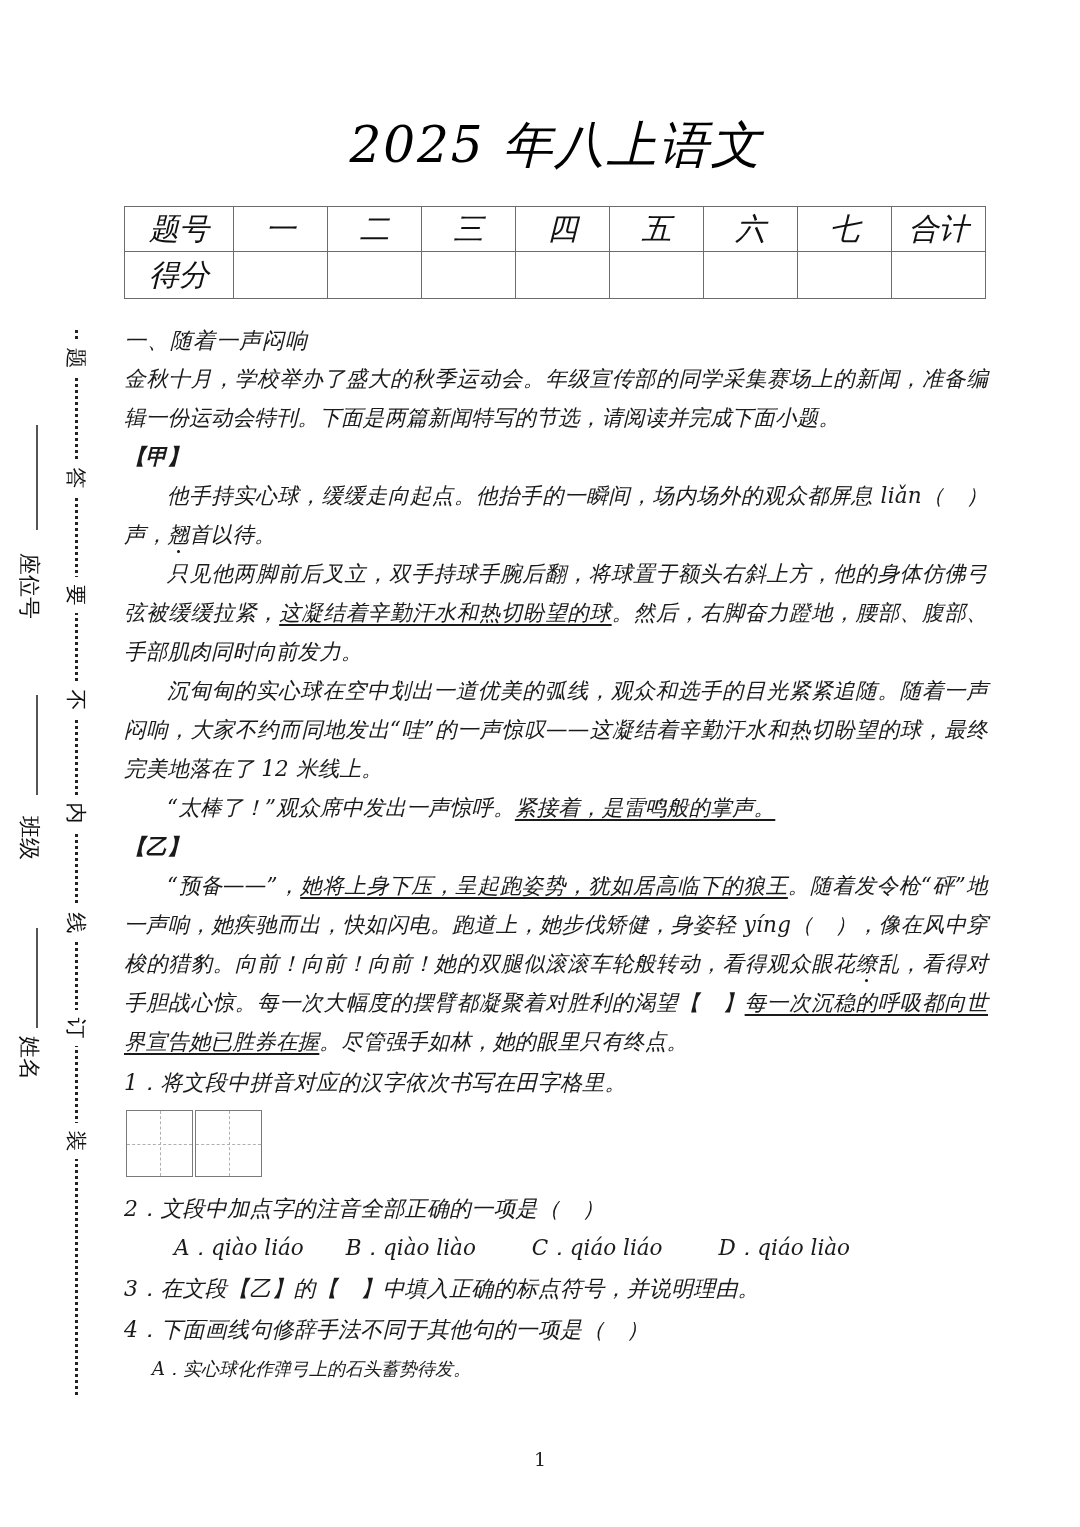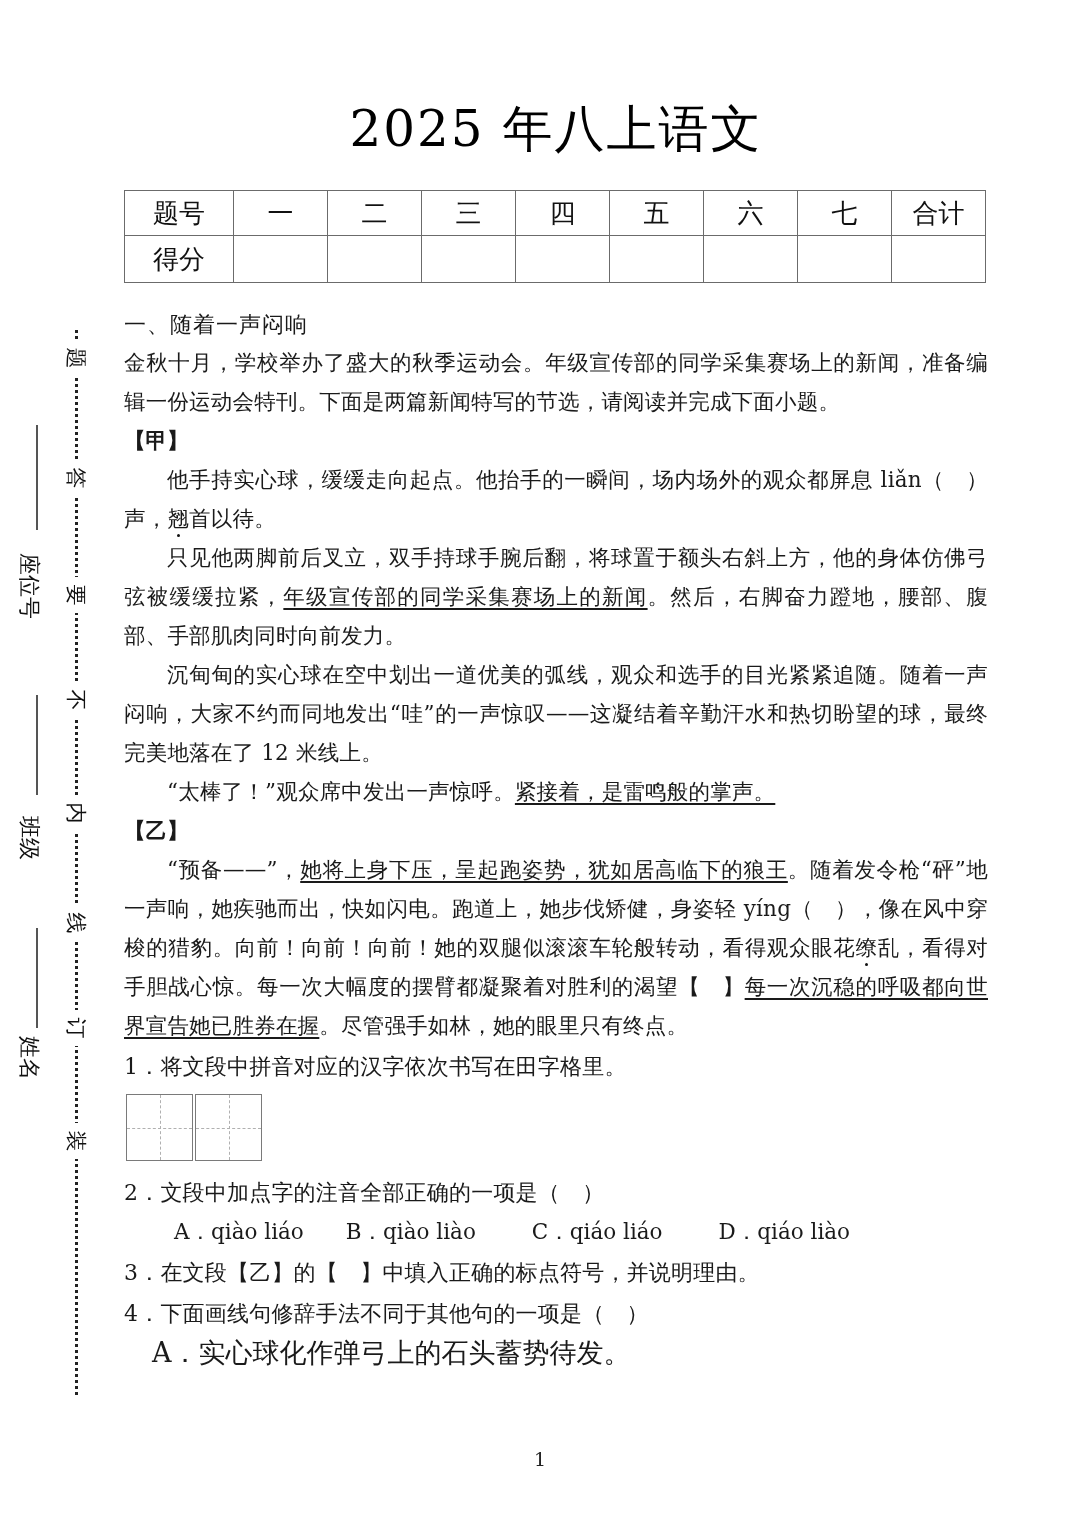--- a/index.html
+++ b/index.html
@@ -61,22 +61,23 @@
     position: absolute;
     left: 36px;
     width: 0;
     border-left: 2px solid #555;
   }
 
   
   #page-content {
     position: absolute;
     left: 124px;
-    top: 0;
+    top: 16px;
     width: 864px;
+    font-style: italic;
   }
 
   
   #doc-title {
     text-align: center;
     padding-top: 96px;
   }
   #doc-title .tline {
     font-family: "DejaVu Serif", "Liberation Serif", serif;
     font-size: 50px;
@@ -92,21 +93,21 @@
     margin: 28px 0 0 0;
     border-collapse: collapse;
     width: 862px;
     table-layout: fixed;
   }
   #score-table td {
     border: 1px solid #6b6b6b;
     height: 42px;
     text-align: center;
     vertical-align: middle;
-    font-size: 26px;
+    font-size: 30px;
     font-family: "DejaVu Serif", "Liberation Serif", serif;
     color: #111;
   }
   #score-table td.rowhead { width: 106px; }
   #score-table tr.score-row td { height: 44px; }
 
   
   .section-head {
     font-size: 22px;
     line-height: 36px;
@@ -150,21 +151,21 @@
   .opts {
     font-size: 21.5px;
     line-height: 39px;
     padding-left: 22px;
   }
   .opts .opt { display: inline-block; }
   .opt-a { margin-right: 42px; margin-left: 28px; }
   .opt-b { margin-right: 56px; }
   .opt-c { margin-right: 56px; }
   .sub-opt {
-    font-size: 27px;
+    font-size: 18px;
     line-height: 39px;
     padding-left: 28px;
   }
 
   
   #tianzige {
     display: flex;
     margin: 8px 0 12px 2px;
   }
   .tz-cell {
@@ -264,21 +265,21 @@
 
   <div class="para">金秋十月，学校举办了盛大的秋季运动会。年级宣传部的同学采集赛场上的新闻，准备编辑一份运动会特刊。下面是两篇新闻特写的节选，请阅读并完成下面小题。</div>
 
   <div class="tag-label">【甲】</div>
 
   <div class="para indent">
     <span>他手持实心球，缓缓走向起点。他抬手的一瞬间，场内场外的观众都屏息 liǎn（　）声，</span><span class="dotted-under">翘</span><span>首以待。</span>
   </div>
 
   <div class="para indent">
-    <span>只见他两脚前后叉立，双手持球手腕后翻，将球置于额头右斜上方，他的身体仿佛弓弦被缓缓拉紧，</span><span class="u">年级宣传部的同学采集赛场上的新闻</span><span>。然后，右脚奋力蹬地，腰部、腹部、手部肌肉同时向前发力。</span>
+    <span>只见他两脚前后叉立，双手持球手腕后翻，将球置于额头右斜上方，他的身体仿佛弓弦被缓缓拉紧，</span><span class="u">这凝结着辛勤汗水和热切盼望的球</span><span>。然后，右脚奋力蹬地，腰部、腹部、手部肌肉同时向前发力。</span>
   </div>
 
   <div class="para indent">沉甸甸的实心球在空中划出一道优美的弧线，观众和选手的目光紧紧追随。随着一声闷响，大家不约而同地发出“哇”的一声惊叹——这凝结着辛勤汗水和热切盼望的球，最终完美地落在了 12 米线上。</div>
 
   <div class="para indent">
     <span>“太棒了！”观众席中发出一声惊呼。</span><span class="u">紧接着，是雷鸣般的掌声。</span>
   </div>
 
   <div class="tag-label">【乙】</div>
 

